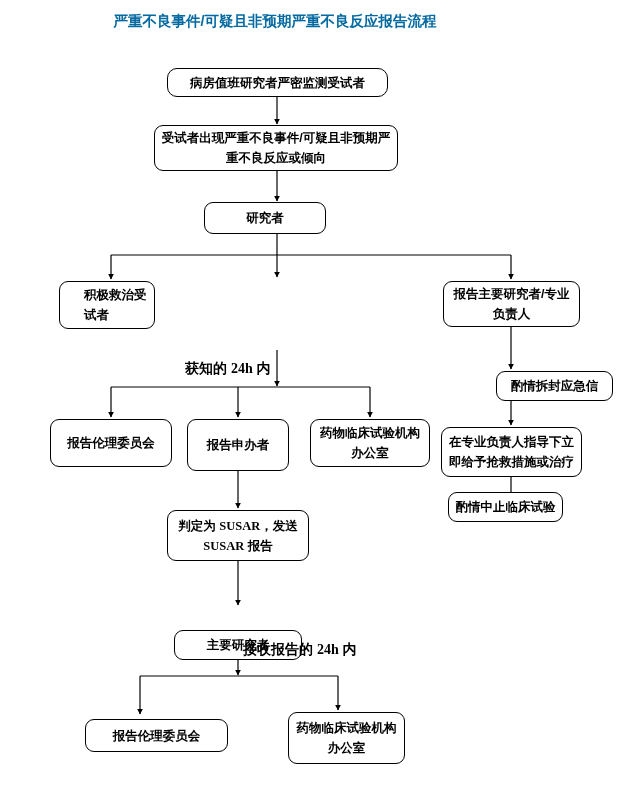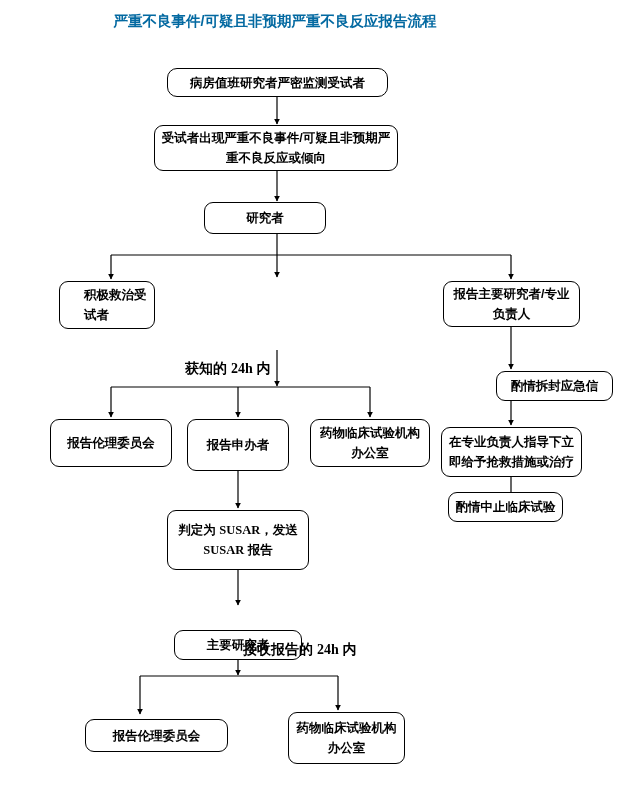--- a/index.html
+++ b/index.html
@@ -164,21 +164,21 @@
   </div>
 
   <div class="node-box" style="left:441px; top:427px; width:141px; height:50px;">
     <span>在专业负责人指导下立即给予抢救措施或治疗</span>
   </div>
 
   <div class="node-box" style="left:448px; top:492px; width:115px; height:30px;">
     <span>酌情中止临床试验</span>
   </div>
 
-  <div class="node-box" style="left:167px; top:510px; width:142px; height:60px;">
+  <div class="node-box" style="left:167px; top:510px; width:142px; height:51px;">
     <span>判定为 <span class="serif-token">SUSAR</span>，发送 <span class="serif-token">SUSAR</span> 报告</span>
   </div>
 
   <div class="node-box" style="left:174px; top:630px; width:128px; height:30px;">
     <span>主要研究者</span>
   </div>
 
   <div class="edge-label" style="left:243px; top:641px;">
     <span>接收报告的 <span class="serif-token">24h</span> 内</span>
   </div>

